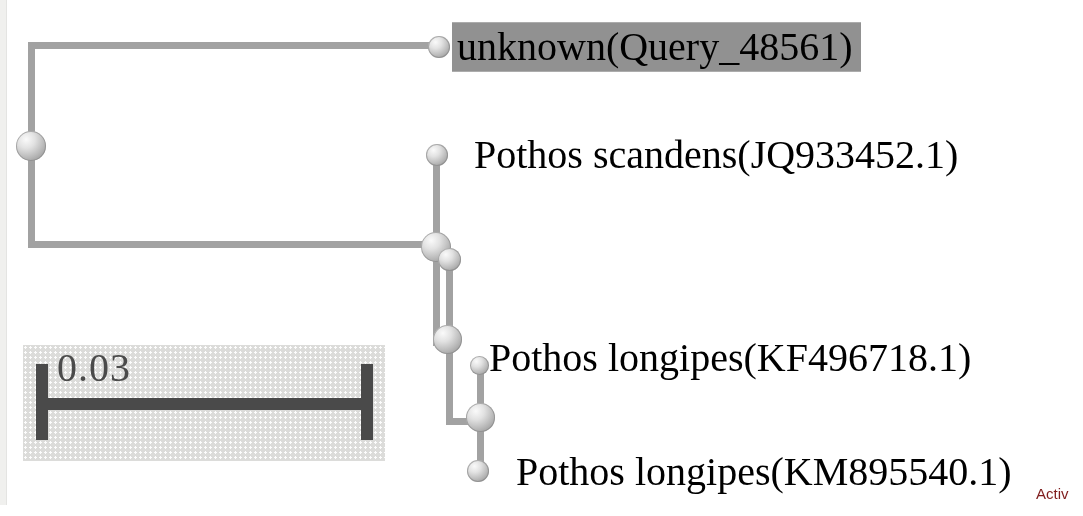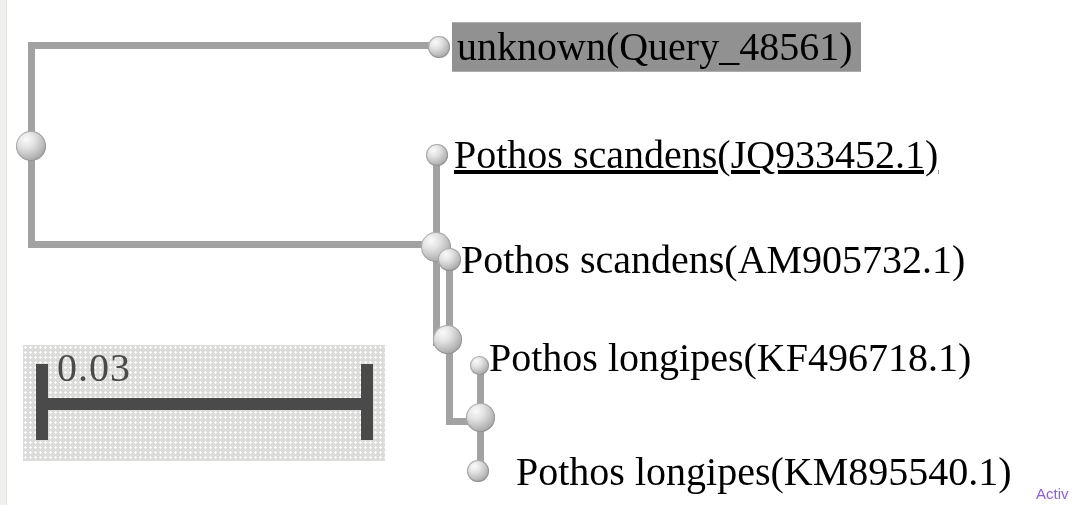--- a/index.html
+++ b/index.html
@@ -36,21 +36,21 @@
   .scale-text{
     position:absolute;left:34px;top:3px;font-size:40px;line-height:1;
     color:#4b4b4b;letter-spacing:1px;text-align:center;
   }
   .scale-cap{position:absolute;width:12px;height:76px;top:19px;background:#4a4a4a;}
   .scale-rule{position:absolute;left:13px;top:53px;width:337px;height:12px;background:#4a4a4a;}
   .watermark{
     position:absolute;font-family:"Liberation Sans","DejaVu Sans",sans-serif;
     font-size:15px;line-height:1;white-space:nowrap;
   }
-  .wm1{left:1036px;top:486px;color:#8b5cf6;}
+  .wm1{left:1036px;top:486px;color:#7f1d1d;}
   .wm2{left:1042px;top:504px;color:#cfcfcf;}
 </style>
 </head>
 <body>
 
 <div id="stage">
 
   <div class="edge-strip"></div>
 
   <div class="branch" style="left:28px;top:42px;width:7px;height:206px;"></div>
@@ -65,22 +65,21 @@
   <div class="node" style="left:428px;top:36px;width:22px;height:22px;"></div>
   <div class="node" style="left:426px;top:144px;width:22px;height:22px;"></div>
   <div class="node" style="left:421px;top:232px;width:30px;height:30px;"></div>
   <div class="node" style="left:438px;top:248px;width:23px;height:23px;"></div>
   <div class="node" style="left:433px;top:325px;width:29px;height:29px;"></div>
   <div class="node" style="left:470px;top:356px;width:19px;height:19px;"></div>
   <div class="node" style="left:466px;top:403px;width:29px;height:29px;"></div>
   <div class="node" style="left:467px;top:460px;width:22px;height:22px;"></div>
 
   <div class="taxon selected" style="left:452px;top:47px;">unknown(Query_48561)</div>
-  <div class="taxon" style="left:454px;top:155px;text-decoration:underline;">Pothos scandens(JQ933452.1)</div>
-  <div class="taxon" style="left:461px;top:260px;">Pothos scandens(AM905732.1)</div>
+  <div class="taxon" style="left:474px;top:155px;">Pothos scandens(JQ933452.1)</div>
   <div class="taxon" style="left:489px;top:358px;">Pothos longipes(KF496718.1)</div>
   <div class="taxon" style="left:516px;top:472px;">Pothos longipes(KM895540.1)</div>
 
   <div class="scale-panel">
     <div class="scale-text">0.03</div>
     <div class="scale-cap" style="left:13px;"></div>
     <div class="scale-cap" style="left:338px;"></div>
     <div class="scale-rule"></div>
   </div>
 

